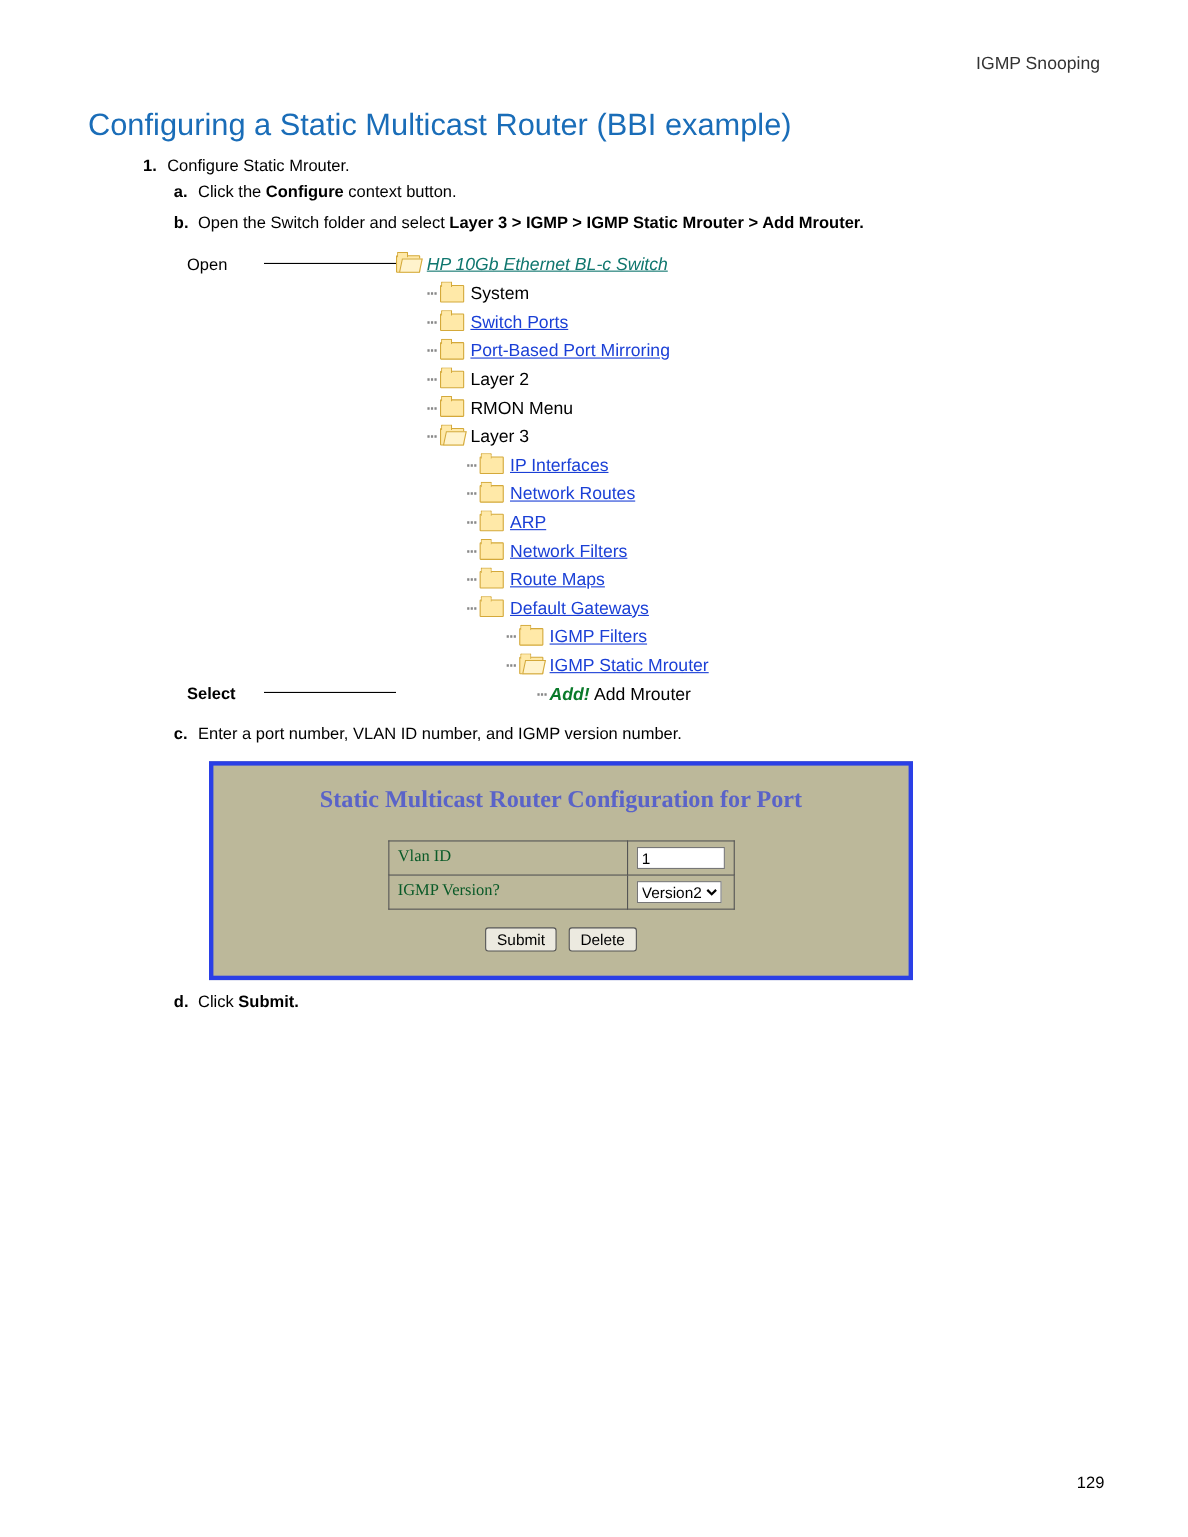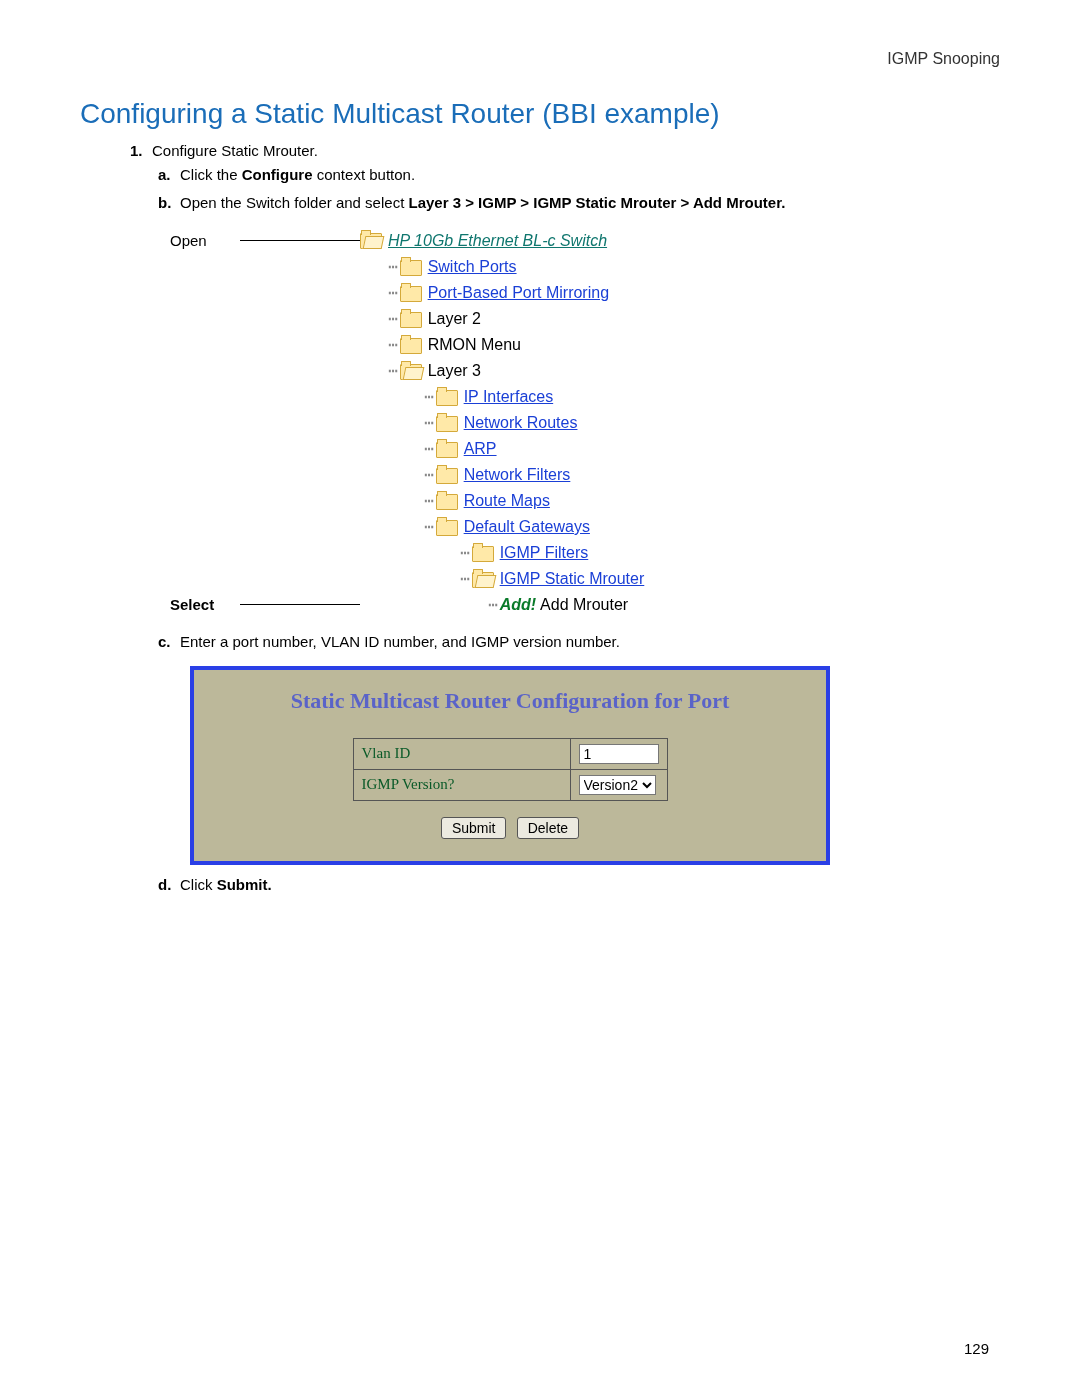--- a/index.html
+++ b/index.html
@@ -198,21 +198,21 @@
     padding: 2px 10px;
     background: #eceae0;
     border: 1px solid #555;
     border-radius: 3px;
     margin: 0 3px;
     cursor: pointer;
   }
   .page-number {
     position: absolute;
     bottom: 40px;
-    right: 91px;
+    right: 76px;
     font-size: 15px;
     text-align: right;
   }
 </style>
 </head>
 <body>
 
 <div class="page">
   <div class="header-right">IGMP Snooping</div>
 
@@ -236,20 +236,25 @@
           <tbody>
               <tr>
                 <td class="side-label">Open</td>
               <td><span class="hline" style="width:120px"></span></td>
               <td><span class="folder-icon open"></span><span class="root-link">HP 10Gb Ethernet BL-c Switch</span></td>
               </tr>
 
           <tr>
                 <td></td>
                 <td></td>
+                <td style="padding-left:28px"><span class="dots">⋯</span><span class="folder-icon"></span><span class="plain">System</span></td>
+              </tr>
+          <tr>
+                <td></td>
+                <td></td>
                 <td style="padding-left:28px"><span class="dots">⋯</span><span class="folder-icon"></span><span class="link">Switch Ports</span></td>
               </tr>
           <tr>
                 <td></td>
                 <td></td>
                 <td style="padding-left:28px"><span class="dots">⋯</span><span class="folder-icon"></span><span class="link">Port-Based Port Mirroring</span></td>
               </tr>
           <tr>
                 <td></td>
                 <td></td>

